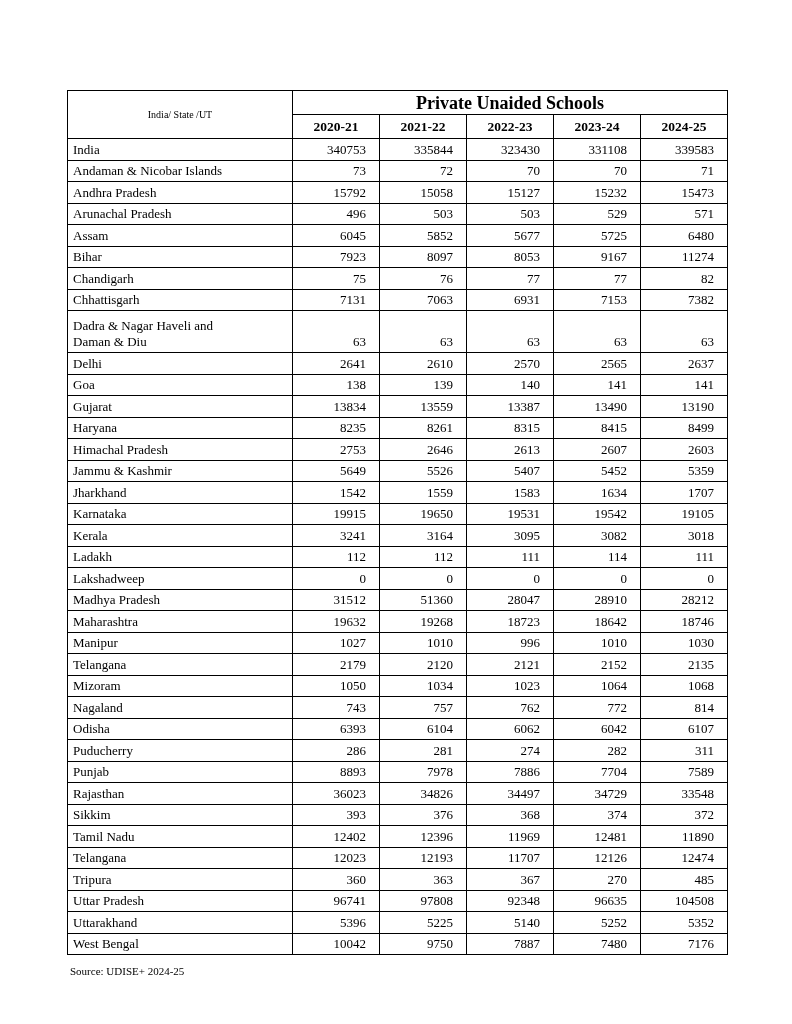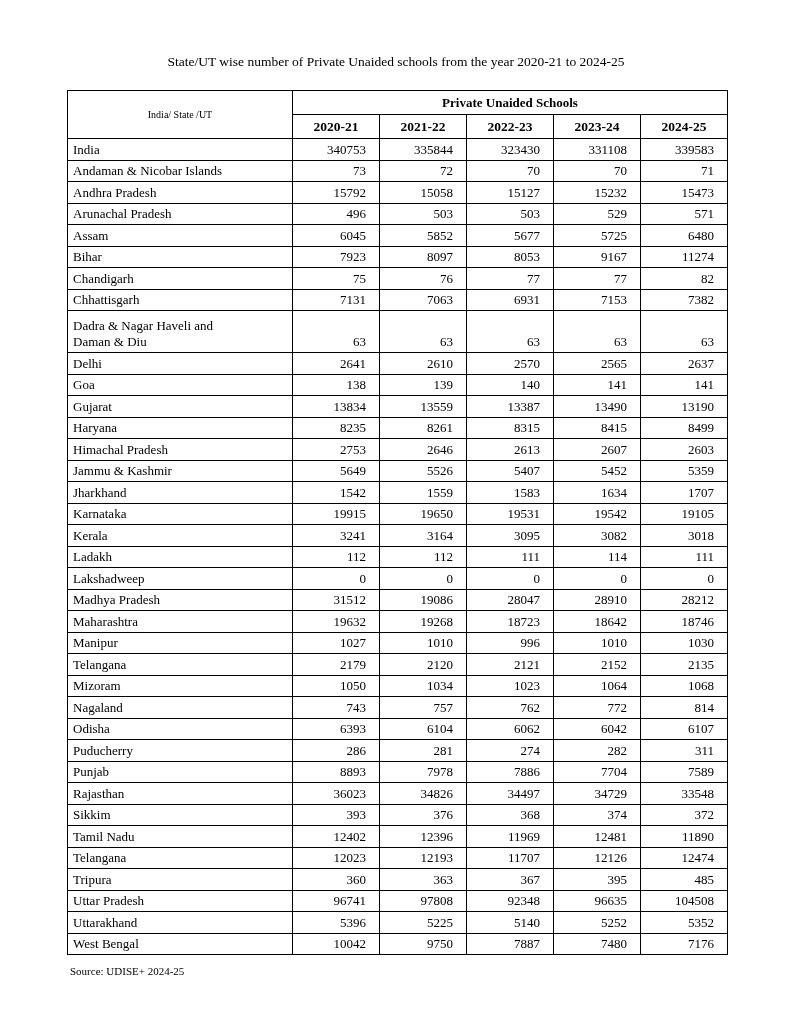--- a/index.html
+++ b/index.html
@@ -42,21 +42,21 @@
   th.corner-header {
     width: 222px;
     font-weight: normal;
     font-size: 10px;
     text-align: center;
     vertical-align: middle;
   }
   th.group-header {
     height: 21px;
     font-weight: bold;
-    font-size: 13px;
+    font-size: 18px;
     text-align: center;
     vertical-align: middle;
   }
   th.year-header {
     width: 84px;
     height: 21px;
     font-weight: bold;
     font-size: 13.5px;
     text-align: center;
     vertical-align: middle;
@@ -84,21 +84,20 @@
     line-height: 17px;
     color: #000000;
     margin-top: 36px;
   }
 </style>
 </head>
 <body>
 
 <div class="page">
 
-  <div class="doc-title">State/UT wise number of Private Unaided schools from the year 2020-21 to 2024-25</div>
 
   <table class="schools">
     <colgroup>
       <col style="width:222px">
       <col style="width:84px">
         <col style="width:84px">
         <col style="width:84px">
         <col style="width:84px">
         <col style="width:84px">
     </colgroup>
@@ -273,21 +272,21 @@
           <td class="name-cell">Lakshadweep</td>
           <td class="num-cell">0</td>
           <td class="num-cell">0</td>
           <td class="num-cell">0</td>
           <td class="num-cell">0</td>
           <td class="num-cell">0</td>
         </tr>
         <tr class="data-row">
           <td class="name-cell">Madhya Pradesh</td>
           <td class="num-cell">31512</td>
-          <td class="num-cell">19086</td>
+          <td class="num-cell">51360</td>
           <td class="num-cell">28047</td>
           <td class="num-cell">28910</td>
           <td class="num-cell">28212</td>
         </tr>
         <tr class="data-row">
           <td class="name-cell">Maharashtra</td>
           <td class="num-cell">19632</td>
           <td class="num-cell">19268</td>
           <td class="num-cell">18723</td>
           <td class="num-cell">18642</td>
@@ -379,21 +378,21 @@
           <td class="num-cell">12193</td>
           <td class="num-cell">11707</td>
           <td class="num-cell">12126</td>
           <td class="num-cell">12474</td>
         </tr>
         <tr class="data-row">
           <td class="name-cell">Tripura</td>
           <td class="num-cell">360</td>
           <td class="num-cell">363</td>
           <td class="num-cell">367</td>
-          <td class="num-cell">395</td>
+          <td class="num-cell">270</td>
           <td class="num-cell">485</td>
         </tr>
         <tr class="data-row">
           <td class="name-cell">Uttar Pradesh</td>
           <td class="num-cell">96741</td>
           <td class="num-cell">97808</td>
           <td class="num-cell">92348</td>
           <td class="num-cell">96635</td>
           <td class="num-cell">104508</td>
         </tr>

